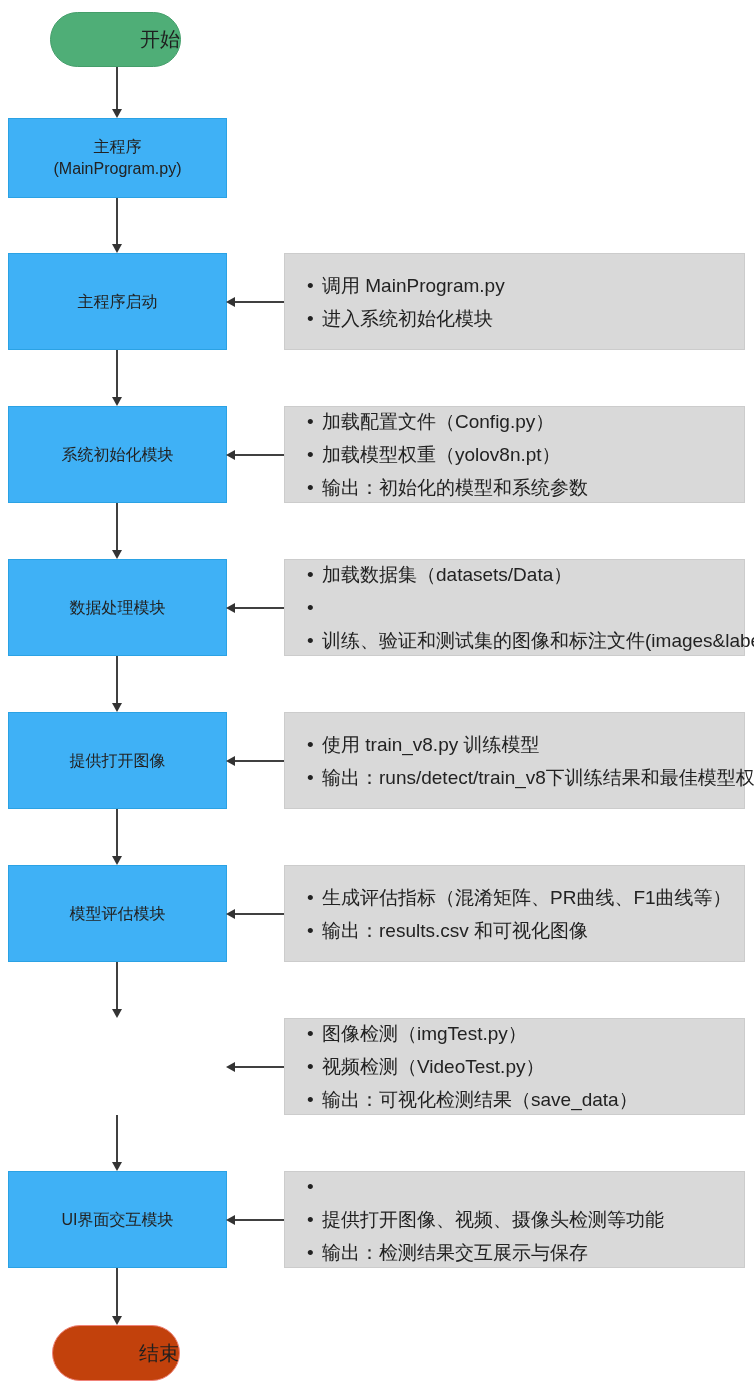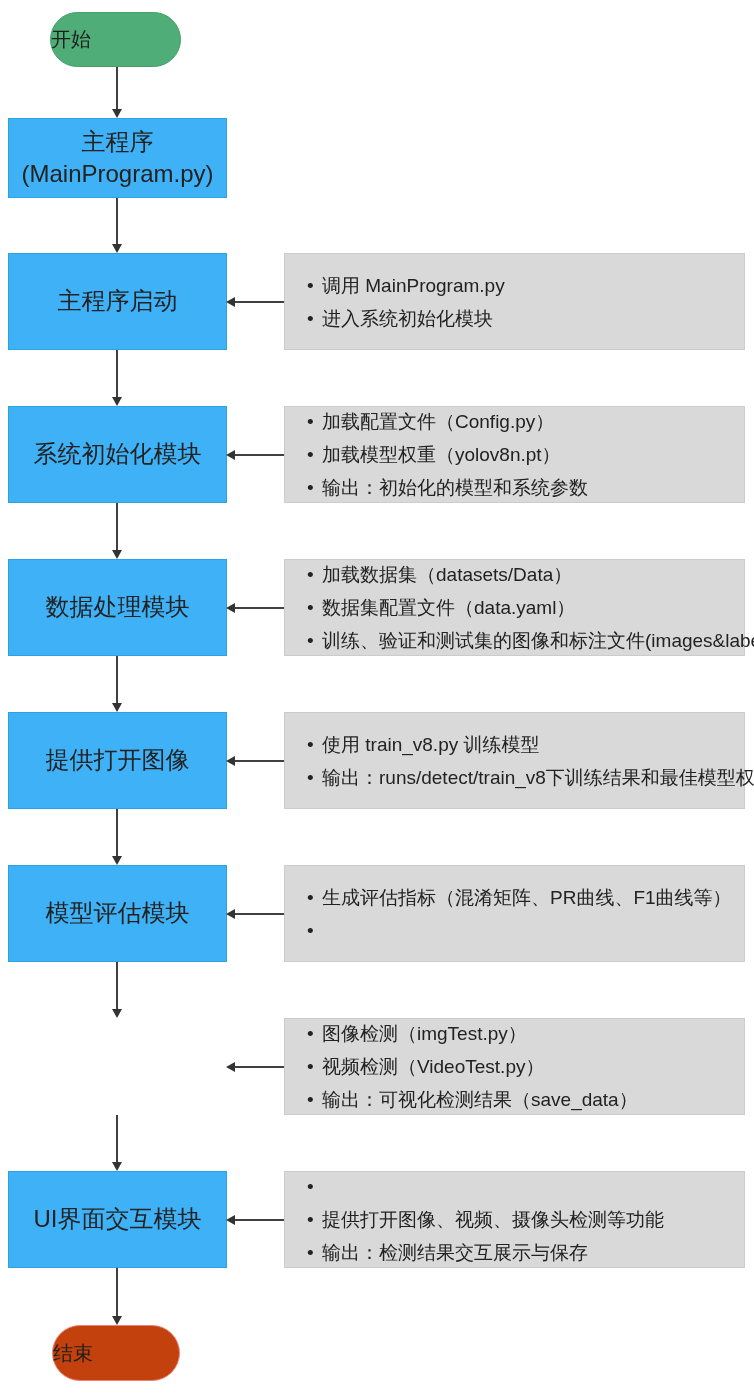--- a/index.html
+++ b/index.html
@@ -2,31 +2,31 @@
 <html><head>
 <meta charset="utf-8">
 <style>
   html,body { margin:0; padding:0; background:#ffffff; }
   .canvas {
     position:relative; width:754px; height:1393px; background:#ffffff;
     font-family:"Liberation Sans","DejaVu Sans",sans-serif; color:#222222;
     display:flex; flex-direction:column; align-items:flex-start; overflow:hidden;
   }
   .pill {
-    flex:none; display:flex; align-items:center; justify-content:flex-start;
+    flex:none; display:flex; align-items:center; justify-content:flex-end;
     font-size:20px; color:#1f1f1f; border-radius:28px; box-sizing:border-box;
   }
   .pill.start { margin:12px 0 0 50px; width:131px; height:55px;
     background:#4FAE77; border:1px solid #449e6a; }
   .pill.end { margin-left:52px; width:128px; height:56px;
     background:#c2410c; border:1px solid #f08379; }
   .process {
     box-sizing:border-box; background:#3FB1F6; border:1px solid #2ba2e4;
     display:flex; flex-direction:column; align-items:center; justify-content:center;
-    font-size:24px; text-align:center; line-height:1.35;
+    font-size:16px; text-align:center; line-height:1.35;
   }
   .process.main { flex:none; margin-left:8px; width:219px; height:80px; }
   
   .vconn { flex:none; position:relative; margin-left:111px; width:12px; }
   .vconn .vline { position:absolute; left:5px; top:0; bottom:7px; width:2px; background:#404040; }
   .vconn .vhead { position:absolute; left:1px; bottom:0; width:0; height:0;
     border-left:5px solid transparent; border-right:5px solid transparent;
     border-top:9px solid #333333; }
   .vconn.h51 { height:51px; } .vconn.h55 { height:55px; }
   .vconn.h56 { height:56px; } .vconn.h57 { height:57px; }
@@ -134,21 +134,20 @@
       <i class="hline"></i>
       <i class="hhead"></i>
     </div>
     <div class="note">
           <div class="note-line">
             <span class="bullet">•</span>
             <span>加载数据集（datasets/Data）</span>
           </div>
           <div class="note-line">
             <span class="bullet">•</span>
-            <span>数据集配置文件（data.yaml）</span>
           </div>
           <div class="note-line">
             <span class="bullet">•</span>
             <span>训练、验证和测试集的图像和标注文件(images&amp;labels)</span>
           </div>
         </div>
   </div>
 
   <div class="vconn h56">
     <i class="vline"></i>
@@ -188,20 +187,21 @@
       <i class="hline"></i>
       <i class="hhead"></i>
     </div>
     <div class="note">
           <div class="note-line">
             <span class="bullet">•</span>
             <span>生成评估指标（混淆矩阵、PR曲线、F1曲线等）</span>
           </div>
           <div class="note-line">
             <span class="bullet">•</span>
+            <span>输出：results.csv 和可视化图像</span>
           </div>
         </div>
   </div>
 
   <div class="vconn h56">
     <i class="vline"></i>
     <i class="vhead"></i>
   </div>
 
   <div class="row">

